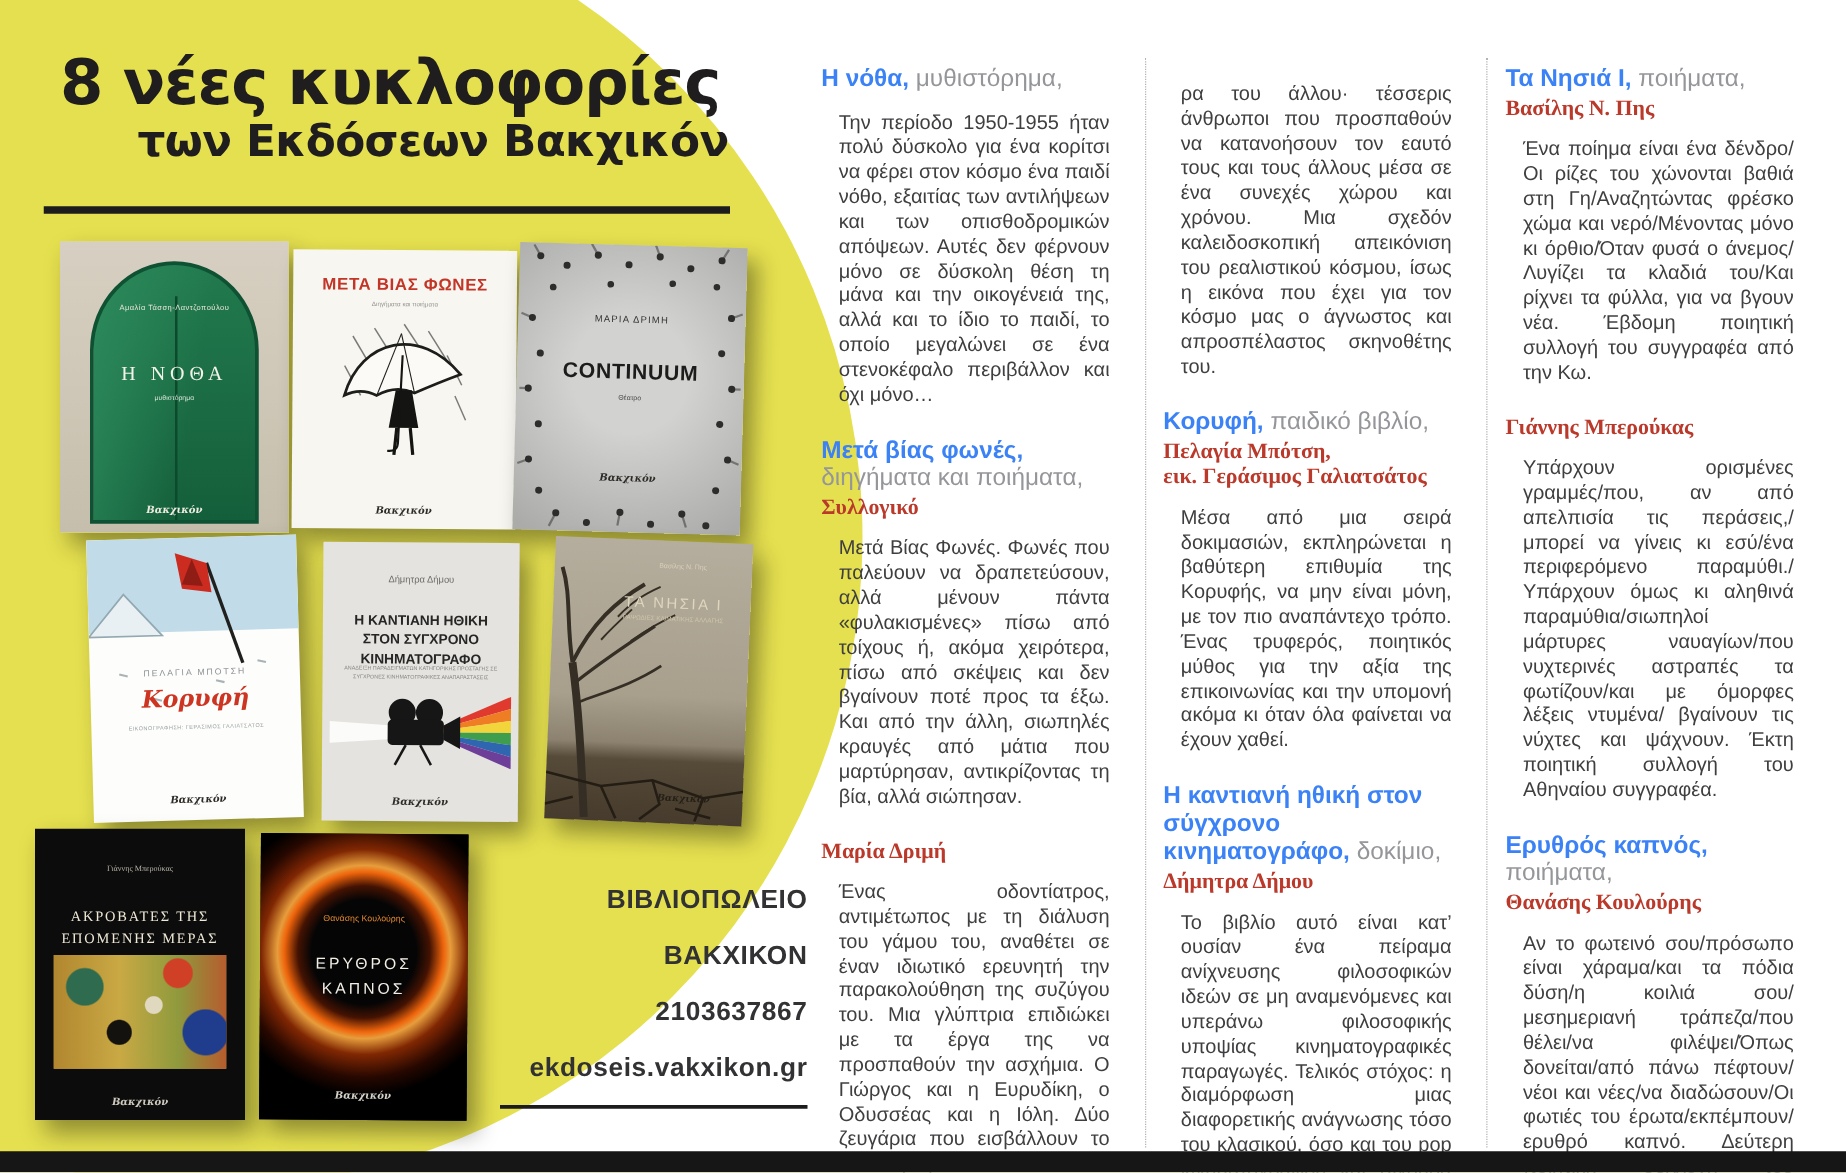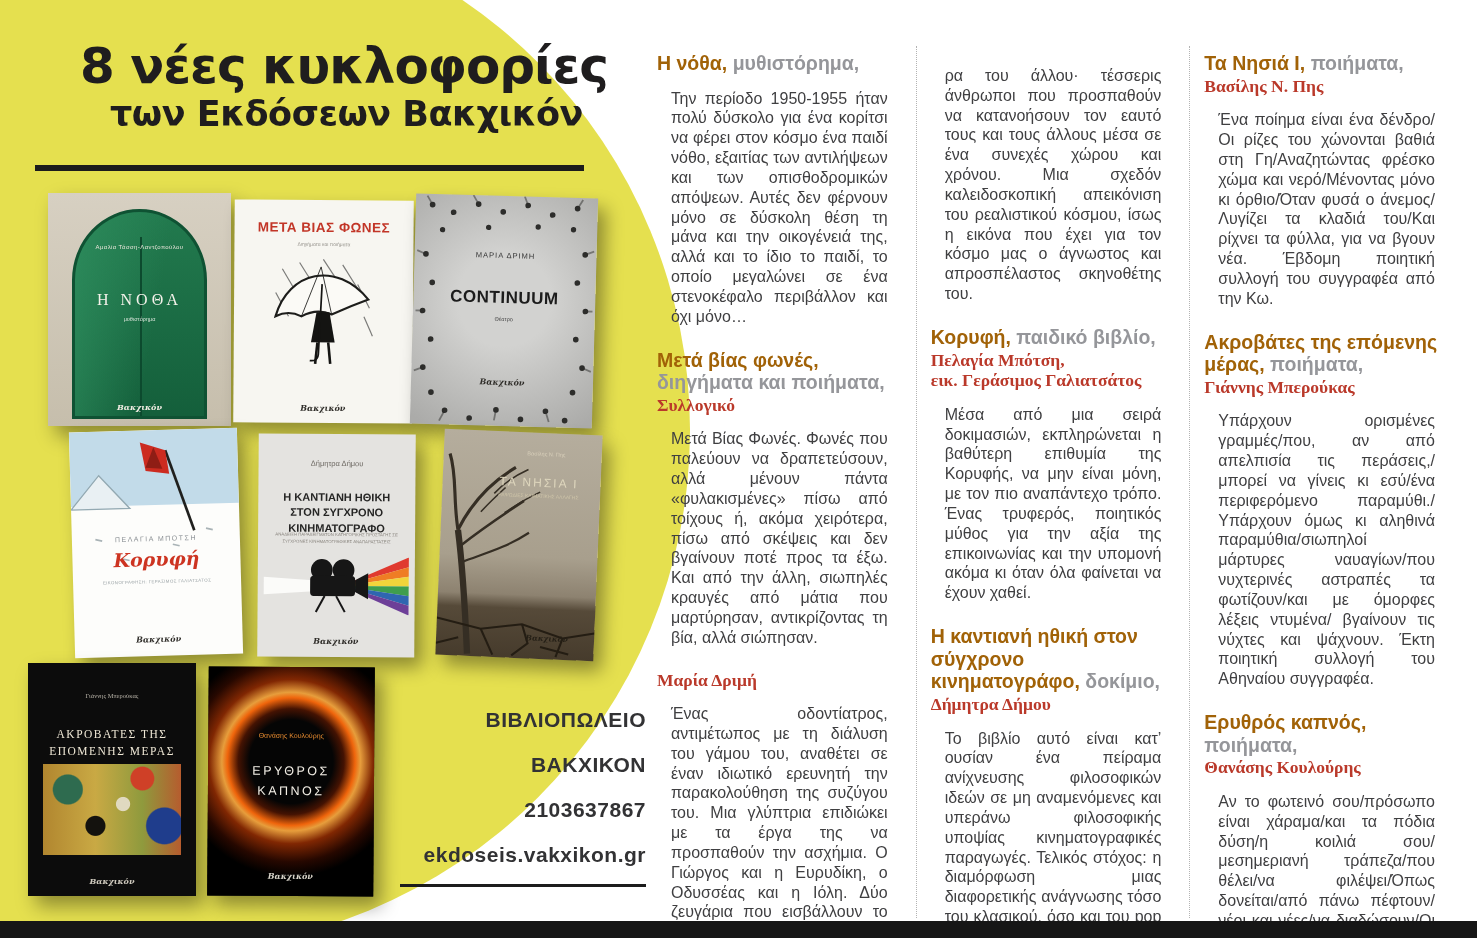--- a/index.html
+++ b/index.html
@@ -6,21 +6,21 @@
   .page{position:relative;width:1477px;height:938px;background:#ffffff;overflow:hidden;
         font-family:"Liberation Sans",sans-serif;}
 
   
   .yellow-circle{position:absolute;left:-350px;top:-90px;width:1040px;height:1040px;
         border-radius:50%;background:#e5e04f;}
 
   
   .masthead{position:absolute;left:48px;top:40px;width:560px;color:#1f1d1e;}
   .masthead h1{margin:0;font-family:"DejaVu Sans",sans-serif;font-weight:bold;
-        font-size:50px;line-height:1.05;letter-spacing:-1px;text-align:right;}
+        font-size:50px;line-height:1.05;letter-spacing:-1px;}
   .masthead h2{margin:2px 0 0 62px;font-family:"DejaVu Sans",sans-serif;font-weight:bold;
         font-size:35px;line-height:1.1;letter-spacing:-0.5px;}
   .masthead-rule{position:absolute;left:35px;top:165px;width:549px;height:6px;background:#1c1c1c;}
 
   
   .cover{position:absolute;box-shadow:8px 10px 18px rgba(0,0,0,.38);overflow:hidden;}
   .cover span{position:absolute;left:0;right:0;text-align:center;display:block;}
   .pub-logo{font-family:"DejaVu Serif",serif;font-style:italic;font-weight:bold;}
 
   
@@ -107,22 +107,22 @@
         font-weight:bold;font-size:21px;line-height:45px;color:#323234;letter-spacing:.5px;}
   .bookstore-rule{position:absolute;left:400px;top:884px;width:246px;height:3px;background:#1c1c1c;}
 
   
   .articles{position:absolute;left:655px;top:46px;width:808px;height:872px;display:flex;}
   .col{flex:1 1 0;padding:6px 14px 0 14px;}
   .col.first{padding-left:2px;}
   .col.sep{border-left:1px dotted #b3b3b3;}
   .entry{margin:0 0 22px 0;}
   .head{margin:0 0 1px 0;font-size:19.5px;line-height:1.16;}
-  .head .t{font-weight:bold;color:#a16207;}
-  .head .g{font-weight:bold;color:#95969a;}
+  .head .t{font-weight:bold;color:#3b82f6;}
+  .head .g{font-weight:normal;color:#95969a;}
   .head.stack .g{display:block;}
   .author{margin:0 0 3px 0;font-family:"Liberation Serif",serif;font-weight:bold;
         font-size:17.5px;line-height:1.18;color:#ba392a;white-space:pre-line;}
   .body{margin:14px;font-size:16px;line-height:1.24;color:#3f3f41;text-align:justify;}
 
   
   .bottom-bar{position:absolute;left:0;right:0;bottom:0;height:17px;background:#161616;}
 </style>
 </head>
 <body>
@@ -349,21 +349,20 @@
       </article>
     </div>
 
     <div class="col sep">
       <article class="entry">
         <p class="head"><span class="t">Τα Νησιά Ι,</span> <span class="g">ποιήματα,</span></p>
         <p class="author">Βασίλης Ν. Πης</p>
         <p class="body">Ένα ποίημα είναι ένα δένδρο/Οι ρίζες του χώνονται βαθιά στη Γη/Αναζητώντας φρέσκο χώμα και νερό/Μένοντας μόνο κι όρθιο/Όταν φυσά ο άνεμος/Λυγίζει τα κλαδιά του/Και ρίχνει τα φύλλα, για να βγουν νέα. Έβδομη ποιητική συλλογή του συγγραφέα από την Κω.</p>
       </article>
       <article class="entry">
-        <p class="head"><span class="t">Ακροβάτες της επόμενης μέρας,</span> <span class="g">ποιήματα,</span></p>
         <p class="author">Γιάννης Μπερούκας</p>
         <p class="body">Υπάρχουν ορισμένες γραμμές/που, αν από απελπισία τις περάσεις,/μπορεί να γίνεις κι εσύ/ένα περιφερόμενο παραμύθι./Υπάρχουν όμως κι αληθινά παραμύθια/σιωπηλοί μάρτυρες ναυαγίων/που νυχτερινές αστραπές τα φωτίζουν/και με όμορφες λέξεις ντυμένα/ βγαίνουν τις νύχτες και ψάχνουν. Έκτη ποιητική συλλογή του Αθηναίου συγγραφέα.</p>
       </article>
       <article class="entry">
         <p class="head stack"><span class="t">Ερυθρός καπνός,</span> <span class="g">ποιήματα,</span></p>
         <p class="author">Θανάσης Κουλούρης</p>
         <p class="body">Αν το φωτεινό σου/πρόσωπο είναι χάραμα/και τα πόδια δύση/η κοιλιά σου/μεσημεριανή τράπεζα/που θέλει/να φιλέψει/Όπως δονείται/από πάνω πέφτουν/νέοι και νέες/να διαδώσουν/Οι φωτιές του έρωτα/εκπέμπουν/ερυθρό καπνό. Δεύτερη ποιητική συλλογή του Θεσσαλονικιού συγγραφέα. ●</p>
       </article>
     </div>
 

